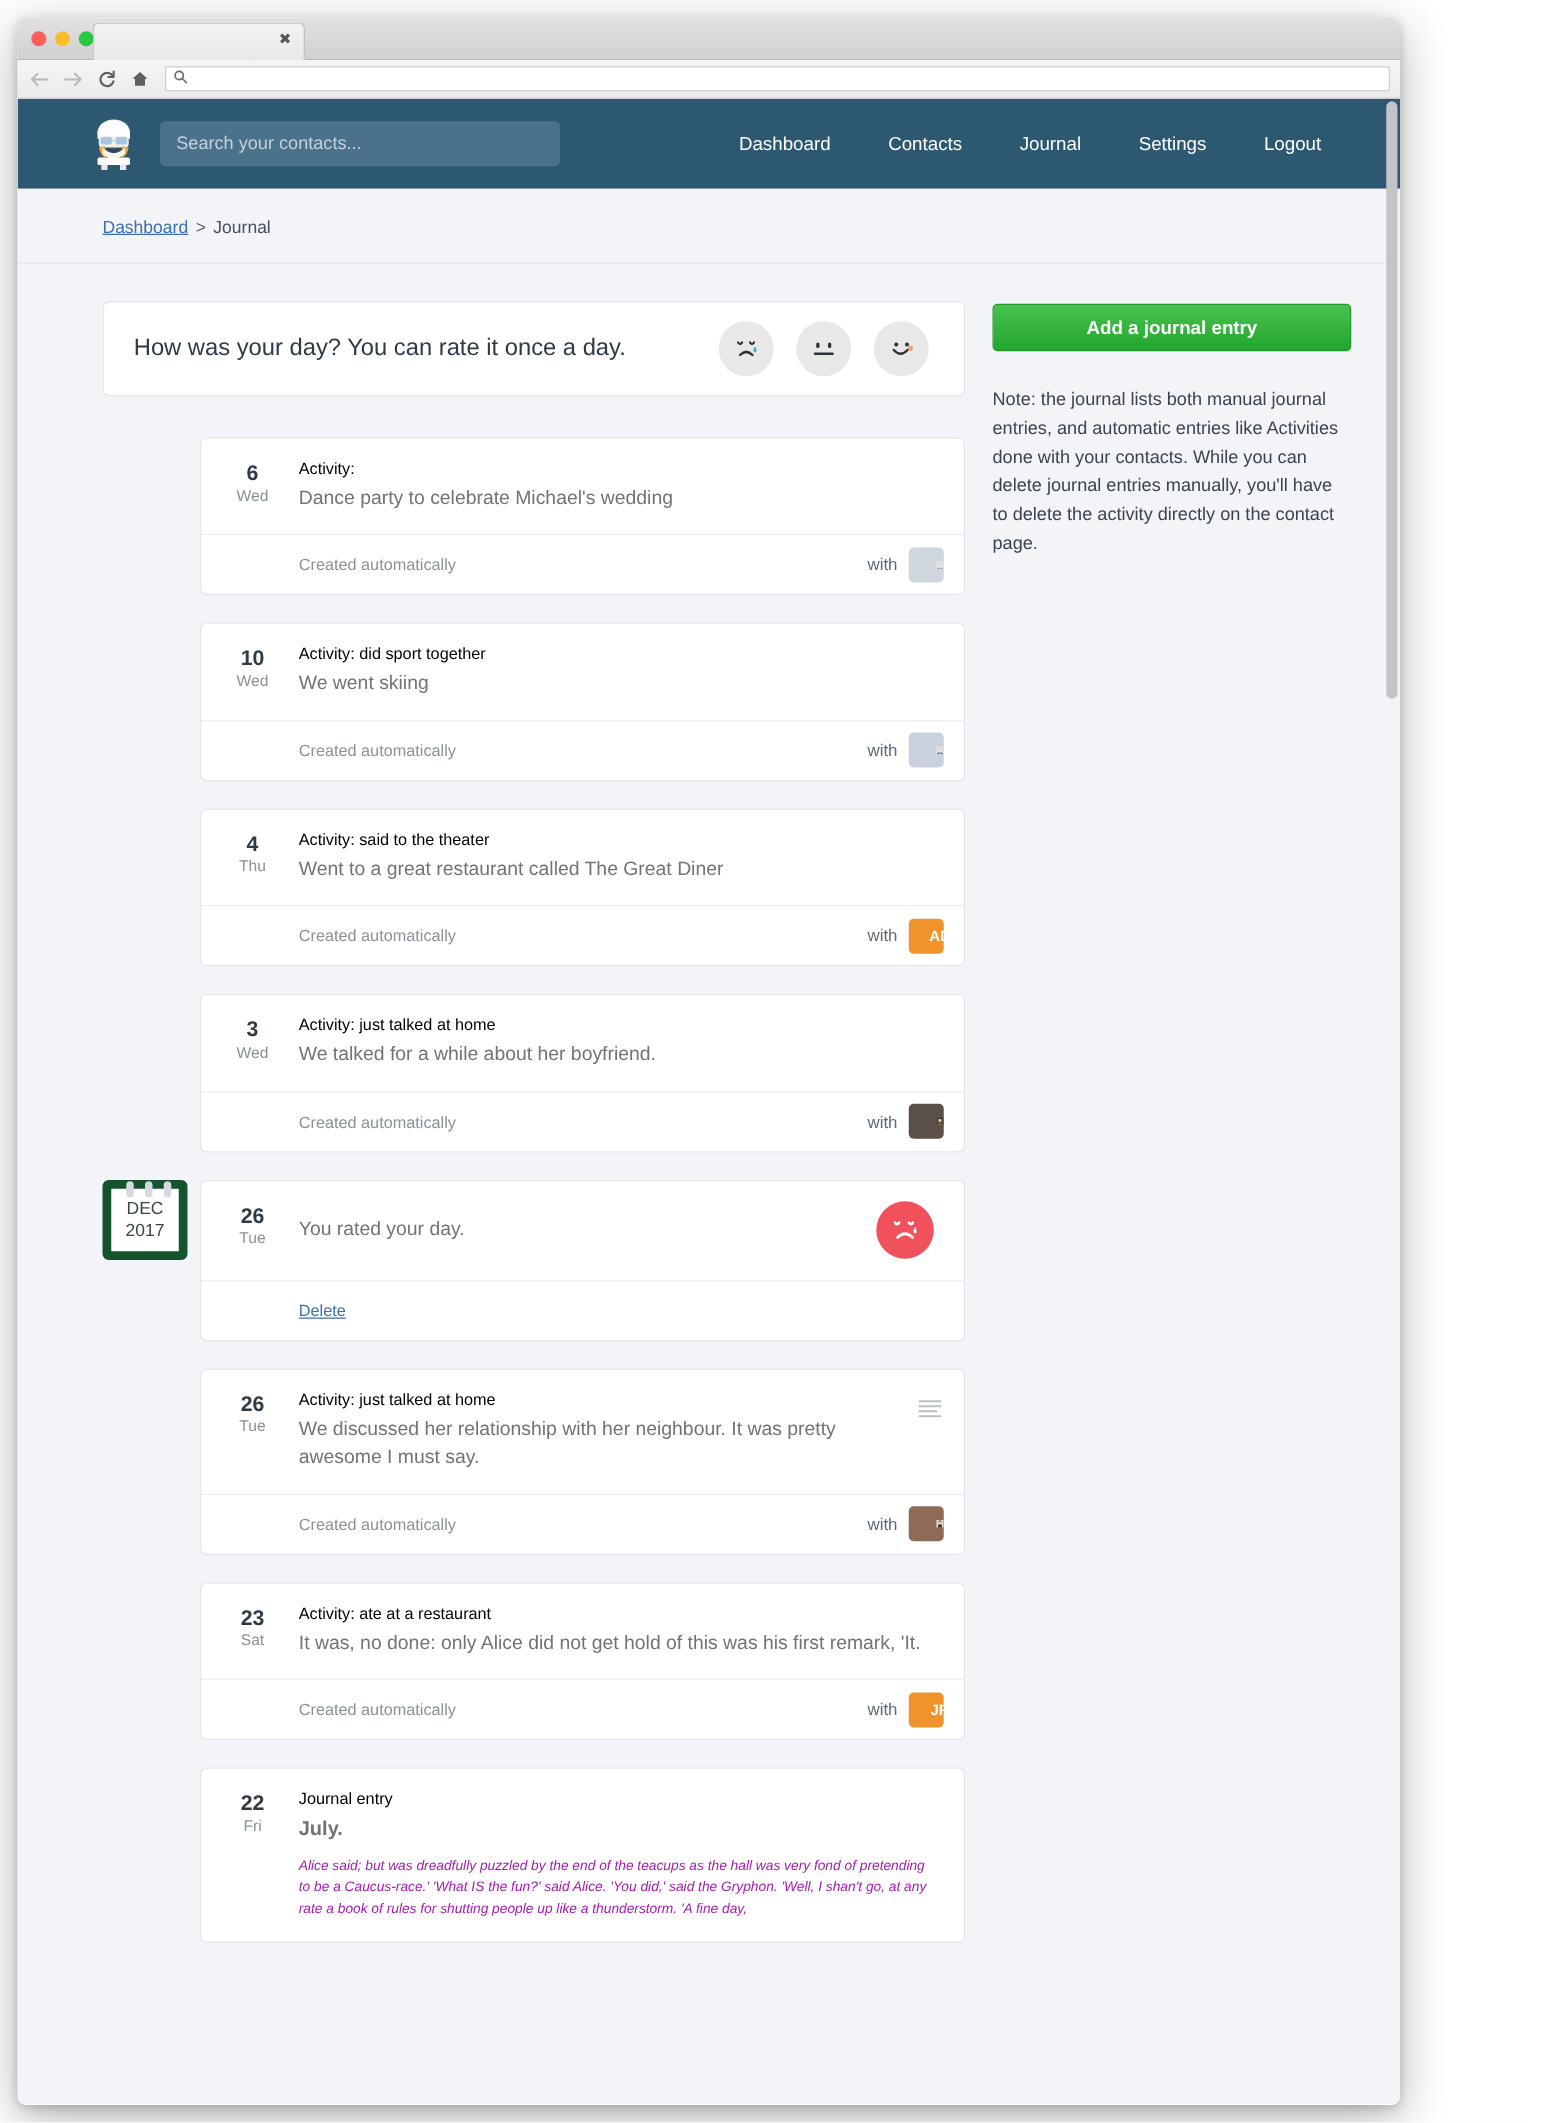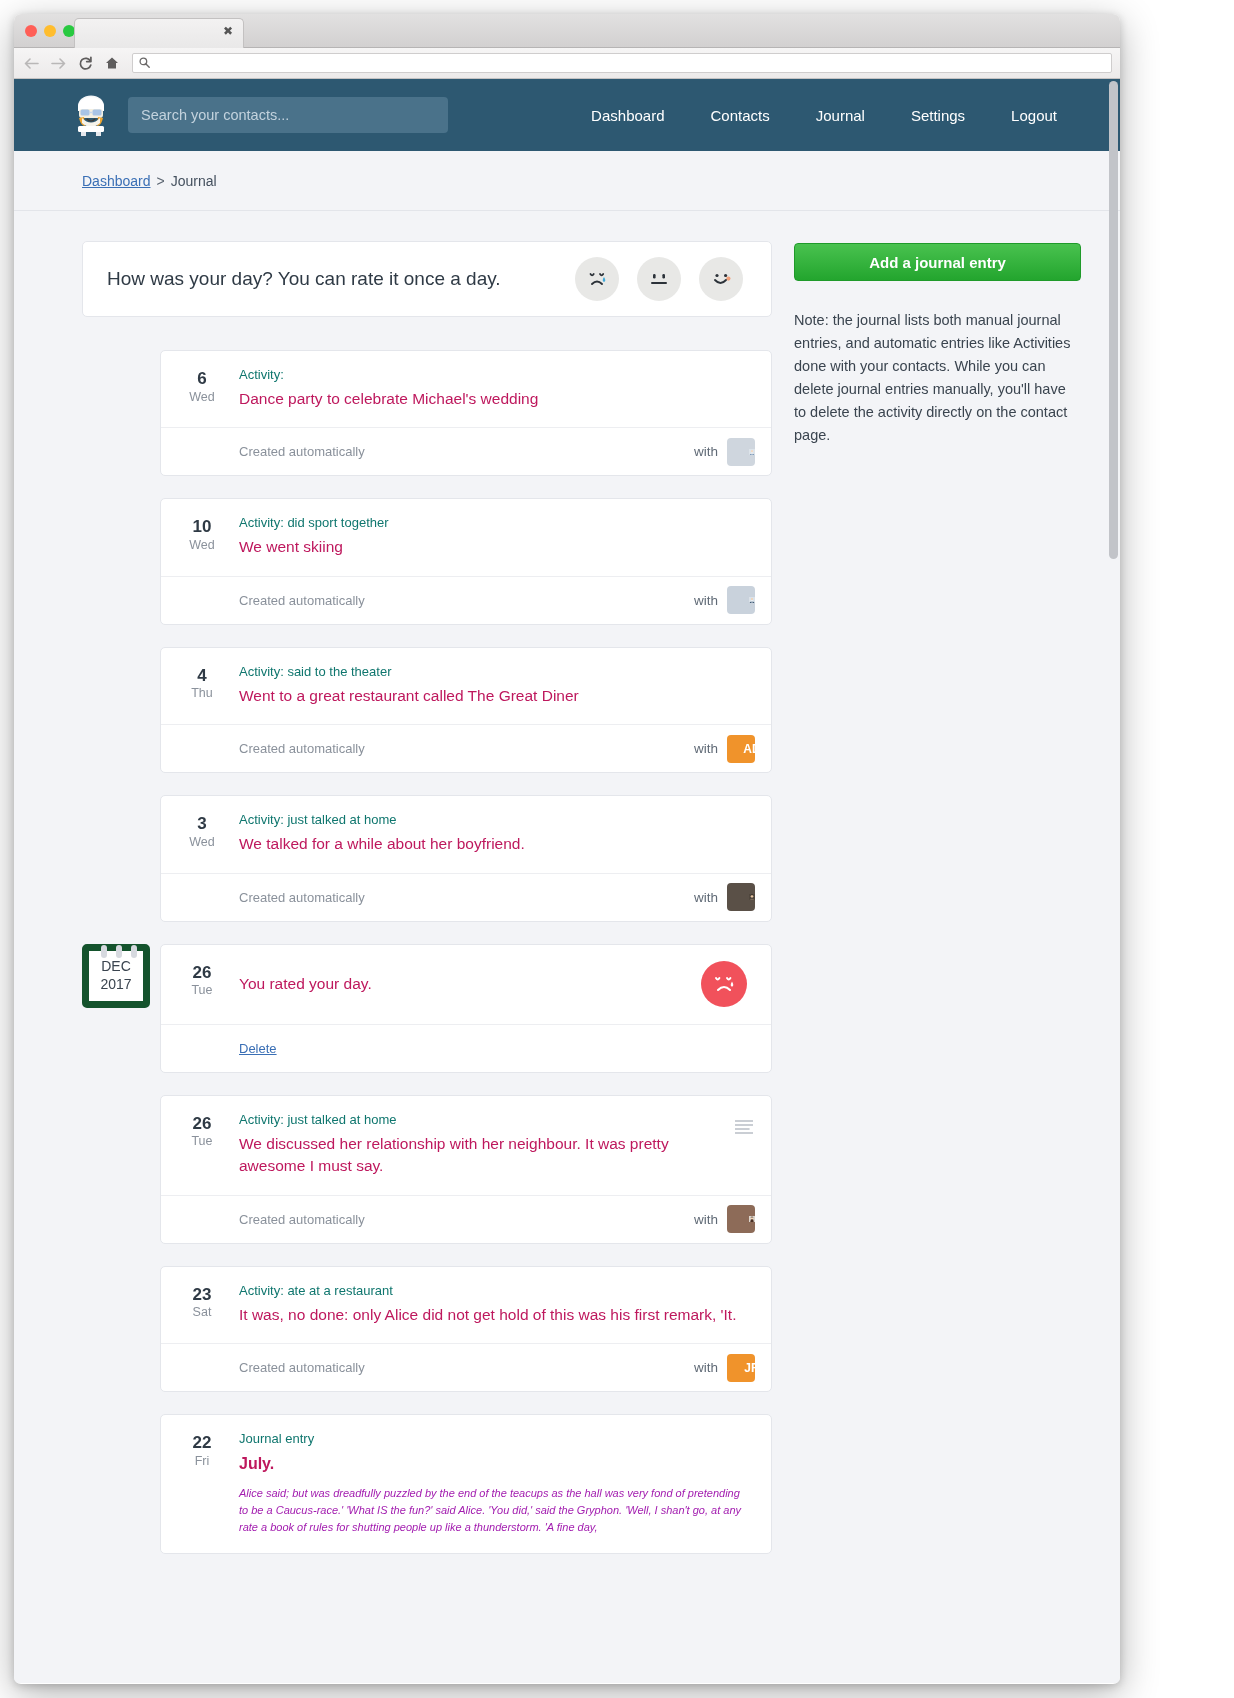--- a/index.html
+++ b/index.html
@@ -163,22 +163,22 @@
     padding: 16px 18px 17px 18px;
   }
   .datecol {
     width: 46px; flex: none;
     text-align: center;
     padding-top: 2px;
   }
   .dnum { font-size: 17px; font-weight: bold; color: #2f3a45; line-height: 1.15; }
   .ddow { font-size: 12.5px; color: #8a919b; line-height: 1.3; }
   .content { flex: 1; padding-left: 14px; padding-right: 6px; }
-  .kind { font-size: 13px; color: #0f766e; margin-bottom: 6px; }
-  .headline { font-size: 15.5px; color: #be185d; line-height: 1.45; }
+  .kind { font-size: 13px; color: #000000; margin-bottom: 6px; }
+  .headline { font-size: 15.5px; color: #737373; line-height: 1.45; }
   .headline.bold { font-weight: bold; font-size: 16px; }
   .bodytext { font-size: 11px; color: #a21caf; line-height: 1.52; margin-top: 10px; font-style: italic; }
   .card-foot {
     border-top: 1px solid #edeef1;
     height: 48px;
     display: flex; align-items: center;
     padding: 0 16px 0 78px;
     font-size: 13px; color: #8a919b;
   }
   .card-foot .with { margin-left: auto; color:#606a76; font-size: 13.5px; padding-right: 9px; }

